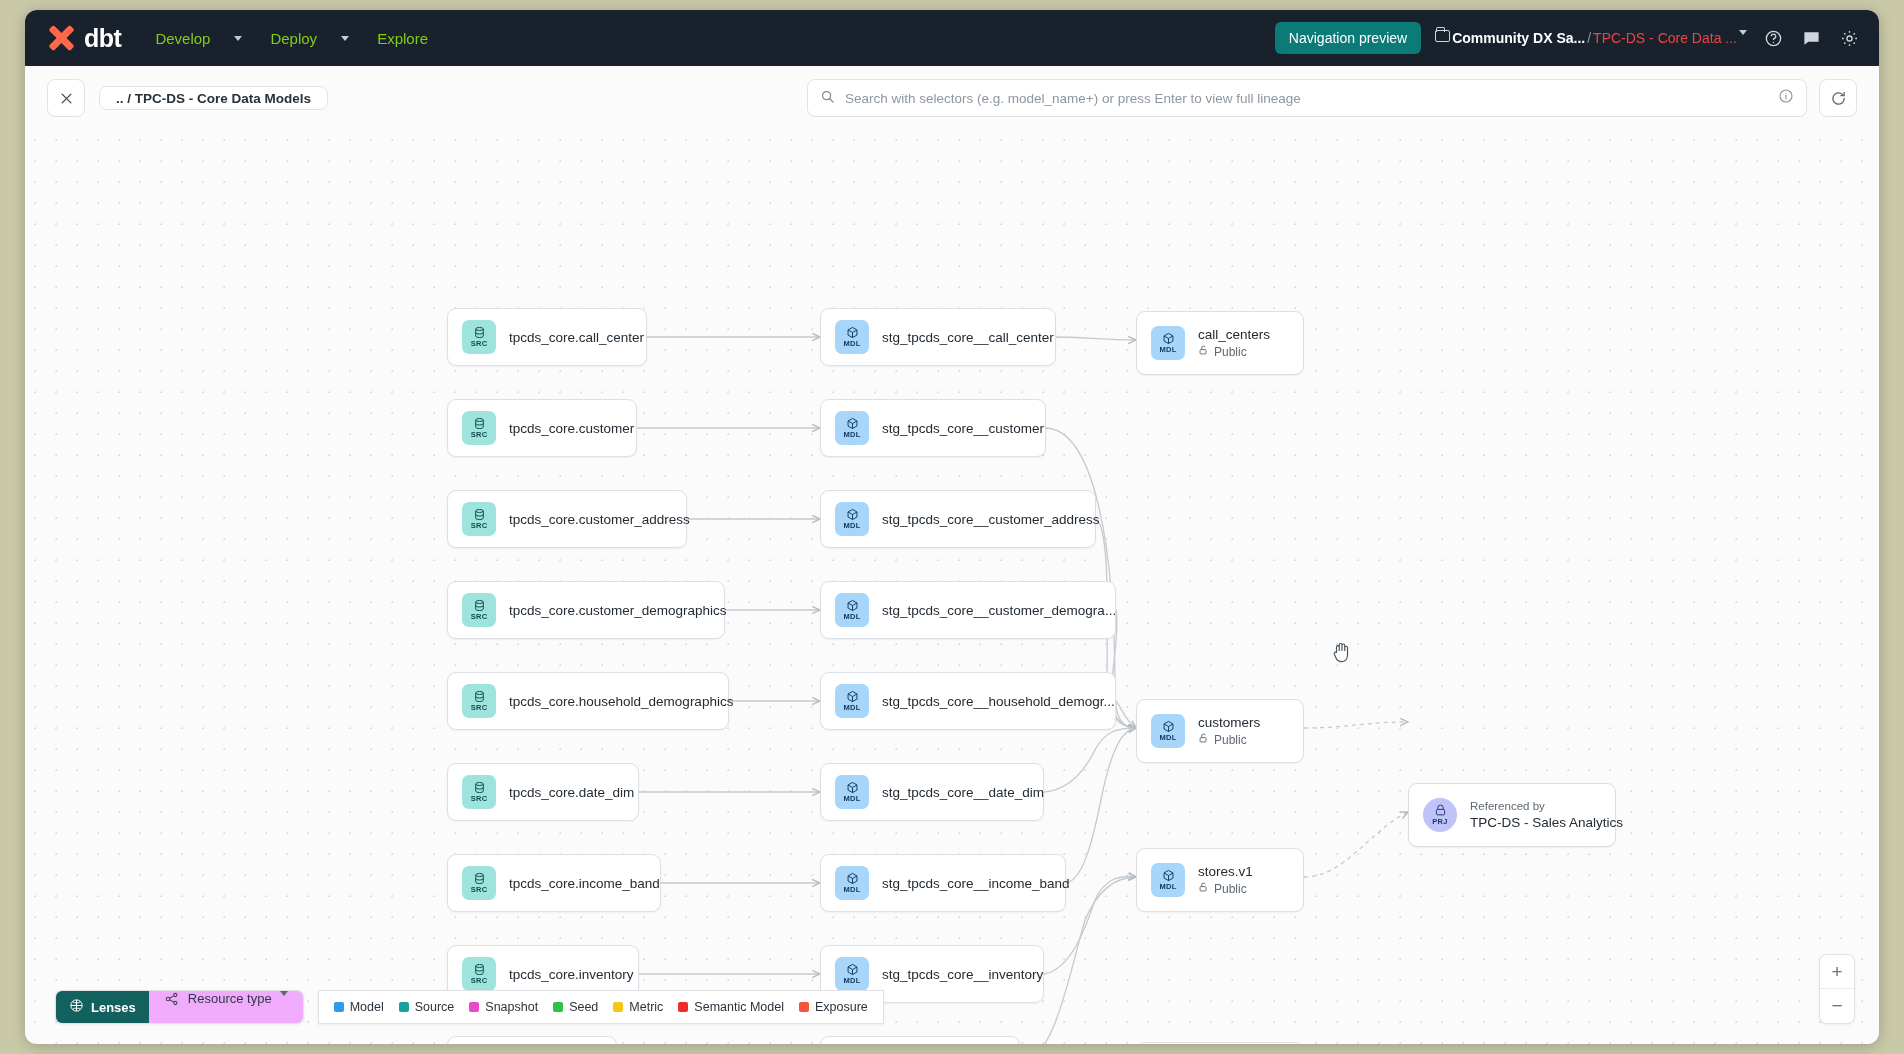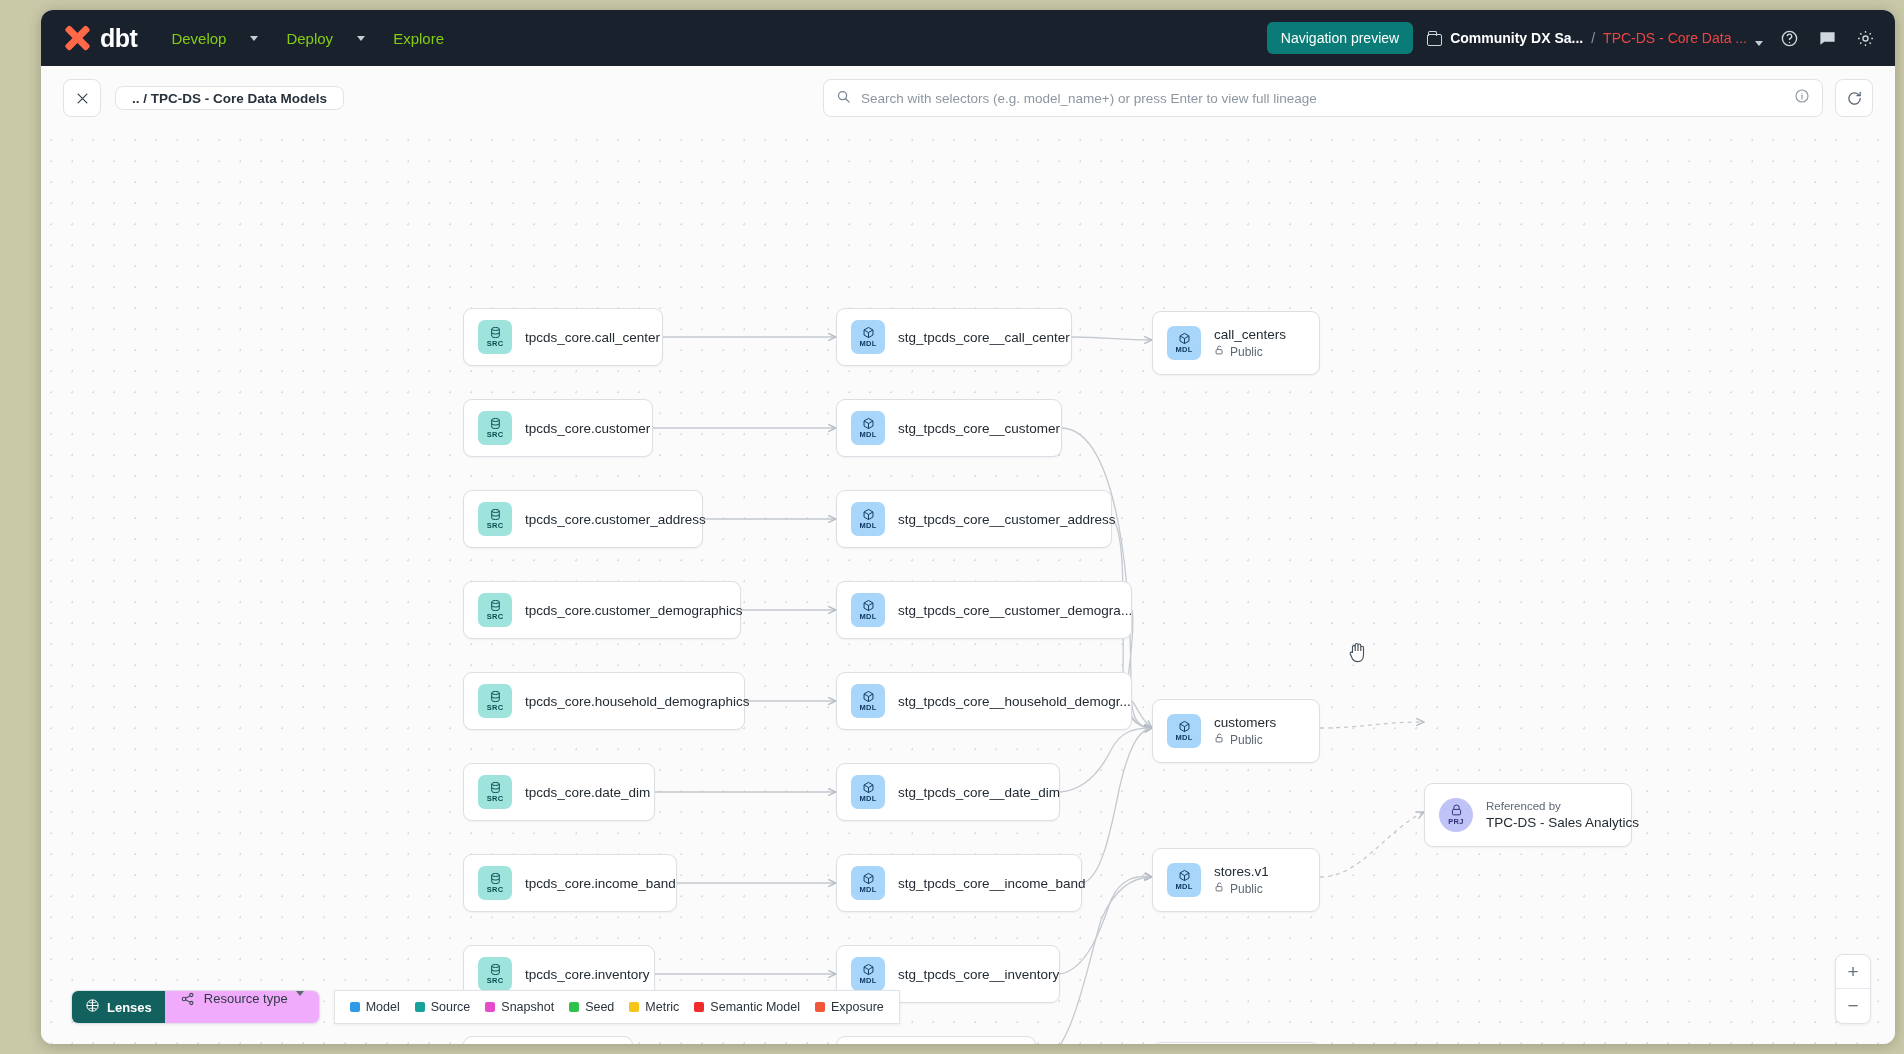--- a/index.html
+++ b/index.html
@@ -10,21 +10,20 @@
     overflow: hidden;
   }
   #app {
     position: absolute;
     left: 25px; top: 10px;
     width: 1854px; height: 1034px;
     background: #fbfbfc;
     border-radius: 12px;
     overflow: hidden;
     box-shadow: 0 2px 14px rgba(0,0,0,.22);
-    margin-left: 16px;
   }
 
   
   .tab-nub {
     position: absolute; left: 60px; top: -8px;
     width: 130px; height: 26px;
     background: #33404d; border-radius: 8px 8px 0 0;
     z-index: 1;
   }
   .tab-nub .nub-icon {
@@ -60,21 +59,21 @@
     border-right: 4px solid transparent; border-top: 5px solid #c3ccd4;
   }
   .nav-right {
     margin-left: auto; display: flex; align-items: center; gap: 14px;
   }
   .nav-preview-btn {
     background: #0b7b77; color: #fff; font-size: 14px;
     padding: 8px 14px; border-radius: 6px; cursor: pointer;
     border: none; font-family: inherit;
   }
-  .crumb-top { display: flex; align-items: flex-end; gap: 8px; font-size: 14px; }
+  .crumb-top { display: flex; align-items: flex-start; gap: 2px; font-size: 14px; }
   .crumb-top .folder {
     width: 15px; height: 12px; border: 1.6px solid #cfd6dd;
     border-radius: 2px 2px 2px 2px; position: relative;
   }
   .crumb-top .folder::before {
     content:""; position:absolute; left:0; top:-4px; width:7px; height:4px;
     border:1.6px solid #cfd6dd; border-bottom:none; border-radius:2px 2px 0 0;
   }
   .crumb-bold { font-weight: bold; color: #fff; }
   .crumb-sep { color: #8b97a3; }

